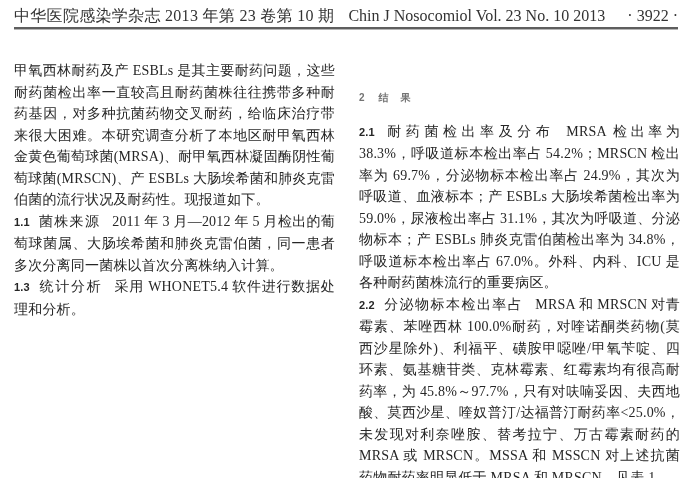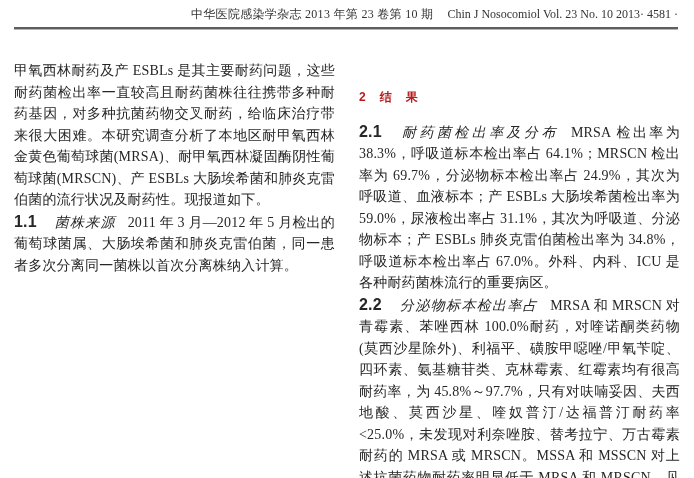--- a/index.html
+++ b/index.html
@@ -7,22 +7,22 @@
     position:relative;
     width:694px; height:478px;
     background:#ffffff;
     color:#262626;
     font-family:"Liberation Serif","DejaVu Serif",serif;
     overflow:hidden;
   }
   
   .running-head {
     position:absolute; top:6px; left:14px; right:16px;
-    display:flex; justify-content:flex-end; align-items:baseline;
-    font-size:12px; color:#333;
+    display:flex; justify-content:space-between; align-items:baseline;
+    font-size:16px; color:#333;
     white-space:nowrap;
   }
   .running-head .jtitle-cn { letter-spacing:0.3px; }
   .running-head .jtitle-en { margin-left:14px; }
   .head-rule {
     position:absolute; top:27px; left:14px; right:16px;
     height:0;
     border-top:2px solid #5e5e5e;
     box-shadow:0 1px 0 #b5b5b5;
   }
@@ -34,73 +34,75 @@
   .col {
     width:321px;
     font-size:14px;
     line-height:21.5px;
     text-align:justify;
     letter-spacing:0.2px;
   }
   .col p { margin:0; }
   .sec-heading {
     font-family:"Liberation Sans","DejaVu Sans",sans-serif;
-    font-size:12px; font-weight:bold; color:#b91c1c;
+    font-size:10px; font-weight:bold; color:#737373;
     letter-spacing:1px;
     margin:10px 0 9px 0;
     text-align:left;
   }
   .sec-heading.results { margin-top:27px; margin-bottom:12px; }
   .sec-num { margin-right:13px; }
   .sub-num {
     font-weight:bold;
     font-family:"Liberation Sans","DejaVu Sans",sans-serif;
-    font-size:16px;
-    margin-right:18px;
+    font-size:11px;
+    margin-right:9px;
   }
   .sub-title {
-    font-style:italic;
     letter-spacing:1.2px;
     margin-right:12px;
   }
 </style>
 </head>
 <body>
 
 <div class="page">
 
   <div class="running-head">
     <span>
       <span class="jtitle-cn">中华医院感染学杂志 2013 年第 23 卷第 10 期</span><span class="jtitle-en">Chin J Nosocomiol Vol. 23 No. 10 2013</span>
     </span>
-    <span class="pageno">· 4581 ·</span>
+    <span class="pageno">· 3922 ·</span>
   </div>
 
   <div class="head-rule"></div>
 
   <div class="columns">
 
     <div class="col">
       <p>甲氧西林耐药及产 ESBLs 是其主要耐药问题，这些耐药菌检出率一直较高且耐药菌株往往携带多种耐药基因，对多种抗菌药物交叉耐药，给临床治疗带来很大困难。本研究调查分析了本地区耐甲氧西林金黄色葡萄球菌(MRSA)、耐甲氧西林凝固酶阴性葡萄球菌(MRSCN)、产 ESBLs 大肠埃希菌和肺炎克雷伯菌的流行状况及耐药性。现报道如下。</p>
 
 
       <p>
         <span class="sub-num">1.1</span><span class="sub-title">菌株来源</span><span>2011 年 3 月—2012 年 5 月检出的葡萄球菌属、大肠埃希菌和肺炎克雷伯菌，同一患者多次分离同一菌株以首次分离株纳入计算。</span>
       </p>
 
 
+      <p>
+        <span class="sub-num">1.3</span><span class="sub-title">统计分析</span><span>采用 WHONET5.4 软件进行数据处理和分析。</span>
+      </p>
     </div>
 
     <div class="col">
       <div class="sec-heading results">
         <span class="sec-num">2</span><span>结　果</span>
       </div>
 
       <p>
-        <span class="sub-num">2.1</span><span class="sub-title">耐药菌检出率及分布</span><span>MRSA 检出率为 38.3%，呼吸道标本检出率占 64.1%；MRSCN 检出率为 69.7%，分泌物标本检出率占 24.9%，其次为呼吸道、血液标本；产 ESBLs 大肠埃希菌检出率为 59.0%，尿液检出率占 31.1%，其次为呼吸道、分泌物标本；产 ESBLs 肺炎克雷伯菌检出率为 34.8%，呼吸道标本检出率占 67.0%。外科、内科、ICU 是各种耐药菌株流行的重要病区。</span>
+        <span class="sub-num">2.1</span><span class="sub-title">耐药菌检出率及分布</span><span>MRSA 检出率为 38.3%，呼吸道标本检出率占 54.2%；MRSCN 检出率为 69.7%，分泌物标本检出率占 24.9%，其次为呼吸道、血液标本；产 ESBLs 大肠埃希菌检出率为 59.0%，尿液检出率占 31.1%，其次为呼吸道、分泌物标本；产 ESBLs 肺炎克雷伯菌检出率为 34.8%，呼吸道标本检出率占 67.0%。外科、内科、ICU 是各种耐药菌株流行的重要病区。</span>
       </p>
 
       <p>
         <span class="sub-num">2.2</span><span class="sub-title">分泌物标本检出率占</span><span>MRSA 和 MRSCN 对青霉素、苯唑西林 100.0%耐药，对喹诺酮类药物(莫西沙星除外)、利福平、磺胺甲噁唑/甲氧苄啶、四环素、氨基糖苷类、克林霉素、红霉素均有很高耐药率，为 45.8%～97.7%，只有对呋喃妥因、夫西地酸、莫西沙星、喹奴普汀/达福普汀耐药率&lt;25.0%，未发现对利奈唑胺、替考拉宁、万古霉素耐药的 MRSA 或 MRSCN。MSSA 和 MSSCN 对上述抗菌药物耐药率明显低于 MRSA 和 MRSCN。见表 1。</span>
       </p>
     </div>
 
   </div>
 </div>
 

